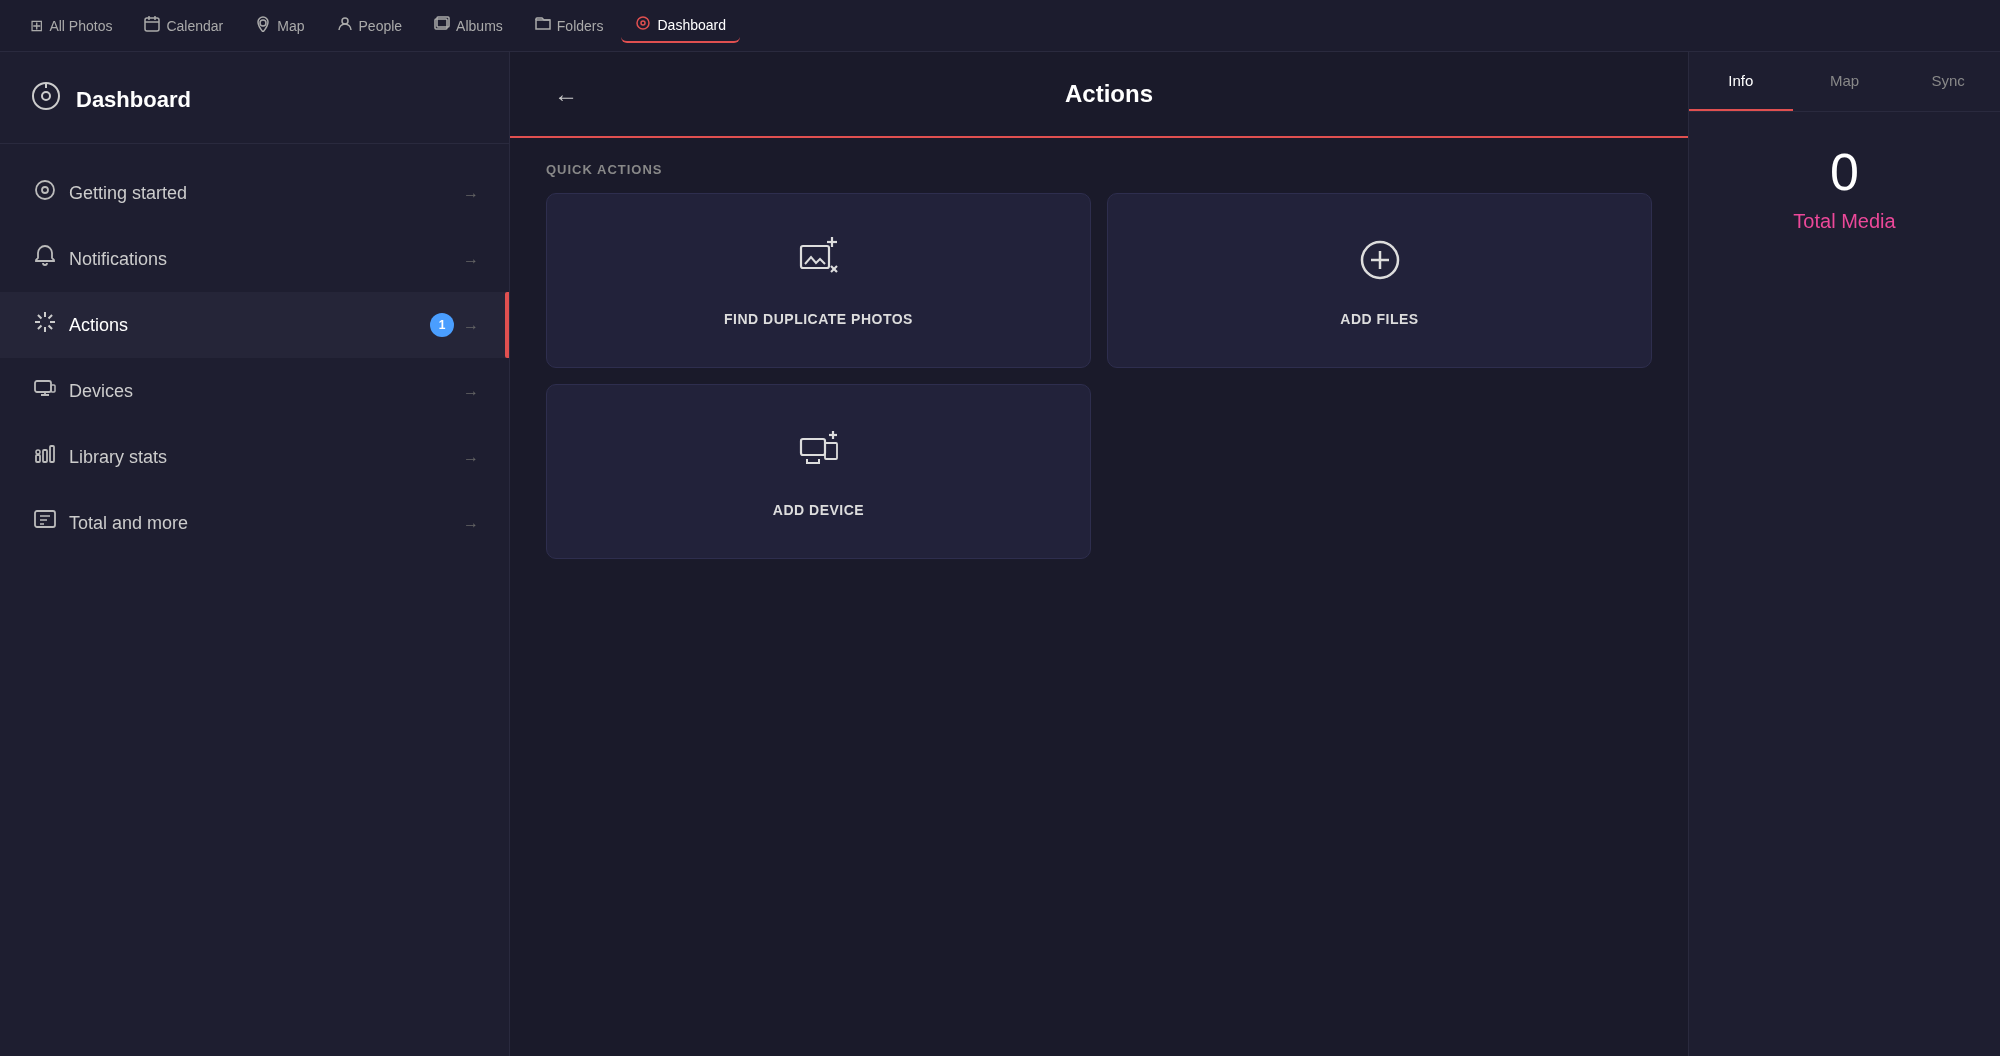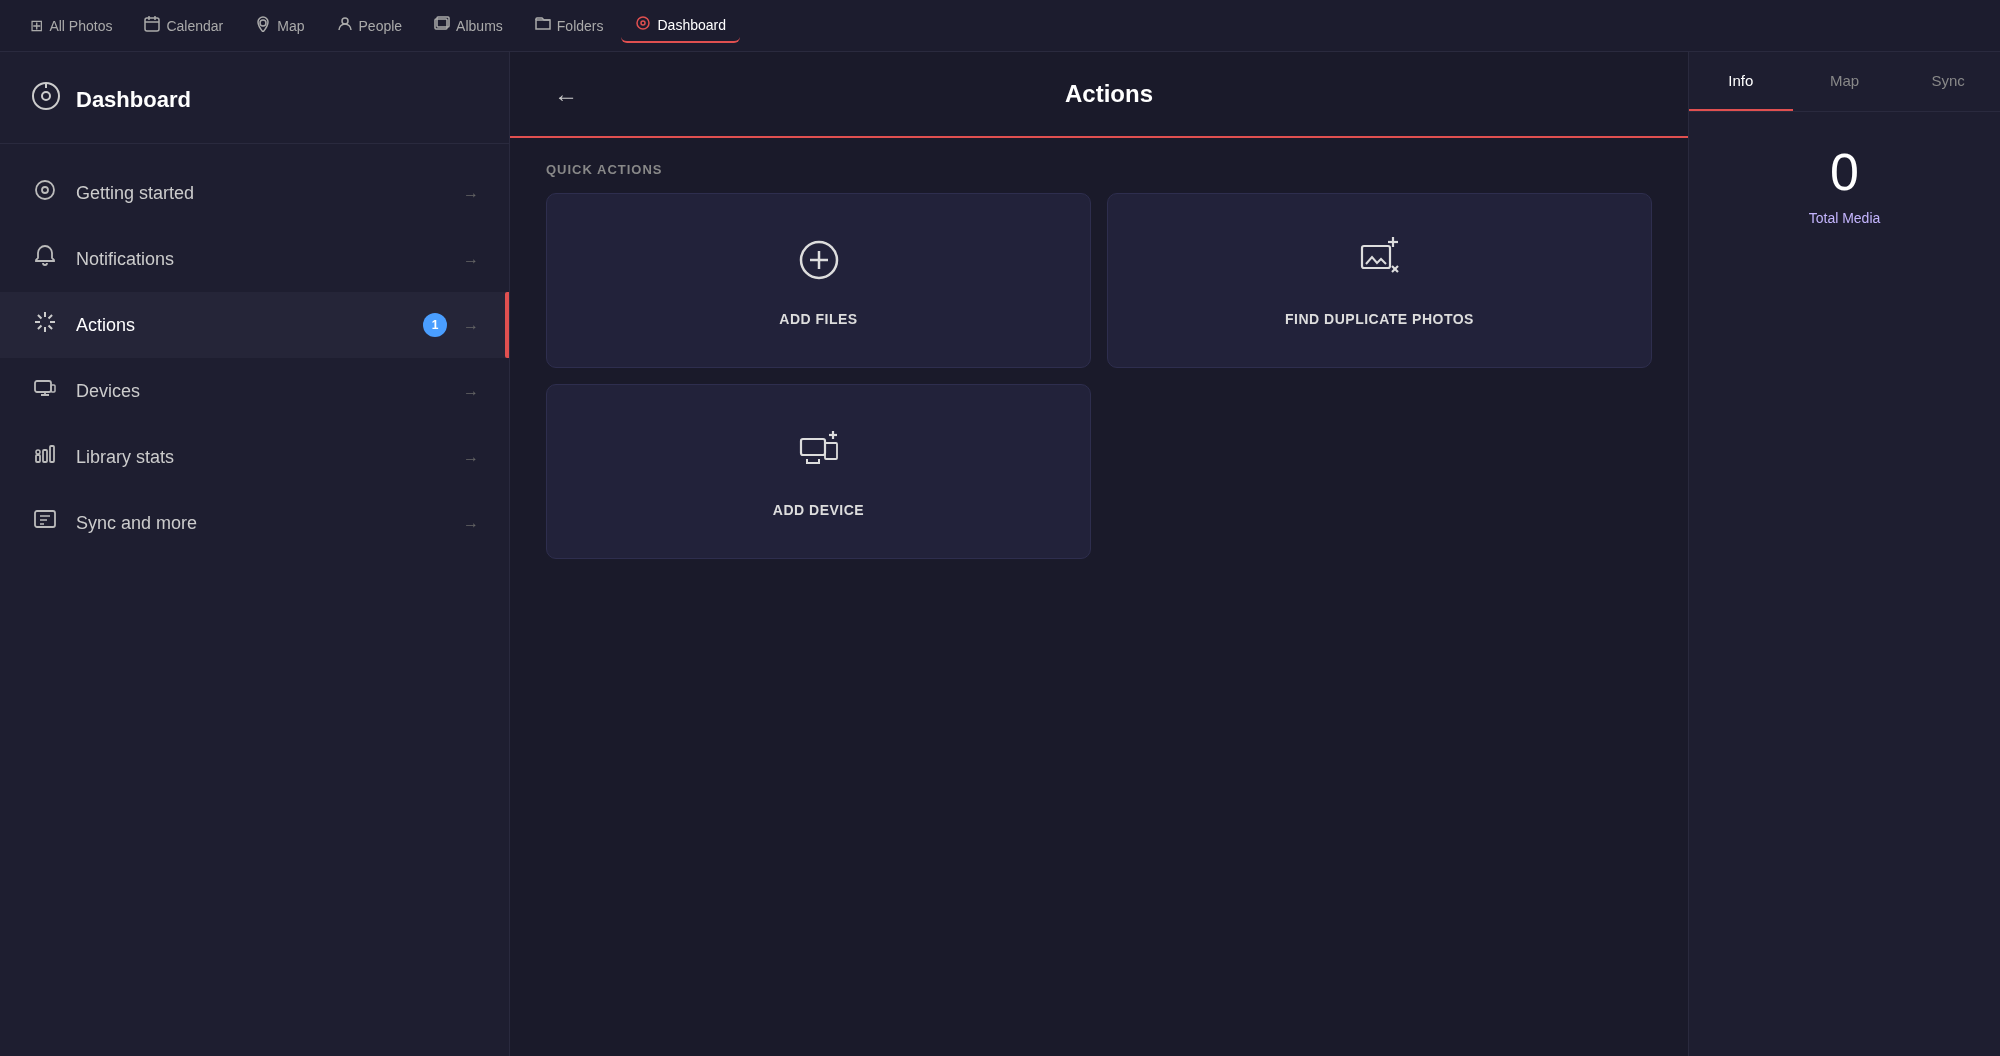--- a/index.html
+++ b/index.html
@@ -79,21 +79,21 @@
     .sidebar-items {
       display: flex;
       flex-direction: column;
       padding: 16px 0;
       flex: 1;
     }
 
     .sidebar-item {
       display: flex;
       align-items: center;
-      gap: 16px;
+      gap: 9px;
       padding: 18px 30px;
       cursor: pointer;
       position: relative;
       transition: background 0.15s;
     }
     .sidebar-item.active {
       background: #252538;
     }
     .sidebar-item.active::after {
       content: '';
@@ -248,22 +248,22 @@
       flex-direction: column;
       align-items: center;
       gap: 8px;
     }
     .total-media-count {
       font-size: 52px;
       font-weight: 300;
       color: #fff;
     }
     .total-media-label {
-      font-size: 14px;
-      color: #c4b5fd;
+      font-size: 20px;
+      color: #ec4899;
     }
   </style>
 </head>
 <body>
 
 <nav class="top-nav">
   <div class="nav-item">
     <span class="nav-icon">⊞</span>
     <span>All Photos</span>
   </div>
@@ -408,65 +408,65 @@
 
       <div class="sidebar-item">
         <span class="sidebar-item-icon">
           <svg width="24" height="24" viewBox="0 0 24 24" fill="none">
               <rect x="2" y="3" width="20" height="16" rx="2" stroke="#bbb" stroke-width="1.8"></rect>
               <line x1="7" y1="8" x2="17" y2="8" stroke="#bbb" stroke-width="1.5"></line>
               <line x1="7" y1="12" x2="14" y2="12" stroke="#bbb" stroke-width="1.5"></line>
               <line x1="7" y1="16" x2="11" y2="16" stroke="#bbb" stroke-width="1.5"></line>
             </svg>
         </span>
-        <span class="sidebar-item-label">Sync and more</span>
+        <span class="sidebar-item-label">Total and more</span>
         <span class="sidebar-item-arrow">→</span>
       </div>
 
     </div>
   </aside>
 
   <main class="center-panel">
     <div class="center-header">
       <button class="back-btn">←</button>
       <span class="center-title">Actions</span>
     </div>
 
     <div class="quick-actions-label">QUICK ACTIONS</div>
 
     <div class="actions-grid">
-
-      <div class="action-card">
-        <span class="action-card-icon">
-          <svg width="52" height="52" viewBox="0 0 52 52" fill="none">
-            <circle cx="26" cy="26" r="18" stroke="#ddd" stroke-width="2.5"></circle>
-            <line x1="26" y1="17" x2="26" y2="35" stroke="#ddd" stroke-width="2.5"></line>
-            <line x1="17" y1="26" x2="35" y2="26" stroke="#ddd" stroke-width="2.5"></line>
-          </svg>
-        </span>
-        <span class="action-card-label">ADD FILES</span>
-      </div>
 
       <div class="action-card">
         <span class="action-card-icon">
           <svg width="52" height="52" viewBox="0 0 52 52" fill="none">
             <rect x="8" y="12" width="28" height="22" rx="2" stroke="#ddd" stroke-width="2.2"></rect>
             <path d="M12 30l6-7 5 6 4-4 5 5" stroke="#ddd" stroke-width="2" fill="none"></path>
             <line x1="34" y1="8" x2="44" y2="8" stroke="#ddd" stroke-width="2.2"></line>
             <line x1="39" y1="3" x2="39" y2="13" stroke="#ddd" stroke-width="2.2"></line>
             <line x1="38" y1="32" x2="44" y2="38" stroke="#ddd" stroke-width="2.2"></line>
             <line x1="44" y1="32" x2="38" y2="38" stroke="#ddd" stroke-width="2.2"></line>
           </svg>
         </span>
         <span class="action-card-label">FIND DUPLICATE PHOTOS</span>
       </div>
 
       <div class="action-card">
         <span class="action-card-icon">
           <svg width="52" height="52" viewBox="0 0 52 52" fill="none">
+            <circle cx="26" cy="26" r="18" stroke="#ddd" stroke-width="2.5"></circle>
+            <line x1="26" y1="17" x2="26" y2="35" stroke="#ddd" stroke-width="2.5"></line>
+            <line x1="17" y1="26" x2="35" y2="26" stroke="#ddd" stroke-width="2.5"></line>
+          </svg>
+        </span>
+        <span class="action-card-label">ADD FILES</span>
+      </div>
+
+      <div class="action-card">
+        <span class="action-card-icon">
+          <svg width="52" height="52" viewBox="0 0 52 52" fill="none">
             <rect x="8" y="14" width="24" height="16" rx="2" stroke="#ddd" stroke-width="2.2"></rect>
             <path d="M14 34v4h12v-4" stroke="#ddd" stroke-width="2"></path>
             <line x1="36" y1="10" x2="44" y2="10" stroke="#ddd" stroke-width="2.2"></line>
             <line x1="40" y1="6" x2="40" y2="14" stroke="#ddd" stroke-width="2.2"></line>
             <rect x="32" y="18" width="12" height="16" rx="1" stroke="#ddd" stroke-width="1.8"></rect>
           </svg>
         </span>
         <span class="action-card-label">ADD DEVICE</span>
       </div>
 

